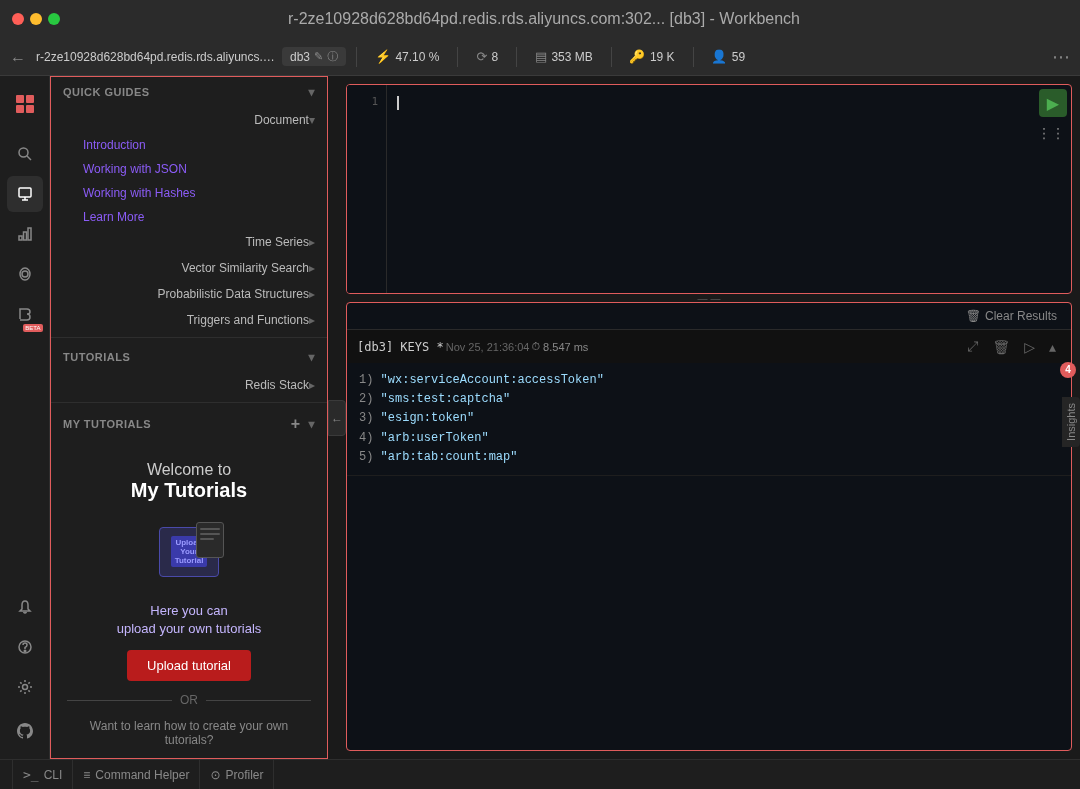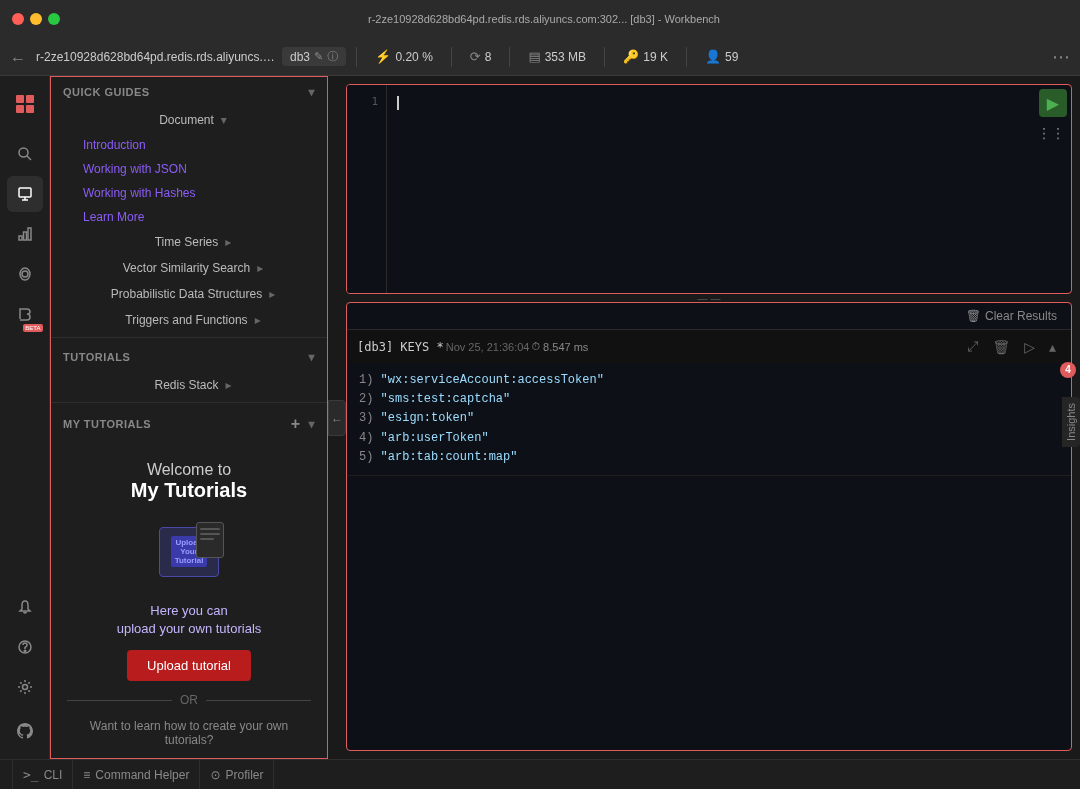--- a/index.html
+++ b/index.html
@@ -29,21 +29,21 @@
       gap: 6px;
     }
     .dot {
       width: 12px; height: 12px;
       border-radius: 50%;
     }
     .dot-red { background: #ff5f57; }
     .dot-yellow { background: #febc2e; }
     .dot-green { background: #28c840; }
     .titlebar-title {
-      font-size: 11px;
+      font-size: 16px;
       color: #aaa;
       padding-left: 8px;
     }
 
     
     .toolbar {
       height: 38px;
       background: #2b2b2b;
       border-bottom: 1px solid #3a3a3a;
       display: flex;
@@ -177,26 +177,25 @@
       cursor: pointer;
     }
     .section-chevron { font-size: 12px; color: #666; }
 
     .subsection {
       padding: 0 0 0 8px;
     }
     .subsection-header {
       display: flex;
       align-items: center;
-      justify-content: center;
+      justify-content: flex-end;
       padding: 6px 12px;
       font-size: 12px;
       color: #bbb;
       cursor: pointer;
-      gap: 7px;
     }
 
     .menu-item {
       padding: 5px 12px 5px 24px;
       font-size: 12px;
       color: #8b5cf6;
       cursor: pointer;
       display: flex;
       align-items: center;
     }
@@ -568,21 +567,21 @@
   <span class="toolbar-back">←</span>
   <span class="toolbar-host">r-2ze10928d628bd64pd.redis.rds.aliyuncs.com:302...</span>
   <div class="toolbar-db">
     <span>db3</span>
     <span style="color:#888;font-size:11px;">✎</span>
     <span style="color:#888;font-size:11px;">ⓘ</span>
   </div>
   <div class="toolbar-sep"></div>
   <div class="toolbar-stat">
     <span class="toolbar-stat-icon">⚡</span>
-    <span>0.20 %</span>
+    <span>47.10 %</span>
   </div>
   <div class="toolbar-sep"></div>
   <div class="toolbar-stat">
     <span class="toolbar-stat-icon">⟳</span>
     <span>8</span>
   </div>
   <div class="toolbar-sep"></div>
   <div class="toolbar-stat">
     <span class="toolbar-stat-icon">▤</span>
     <span>353 MB</span>

